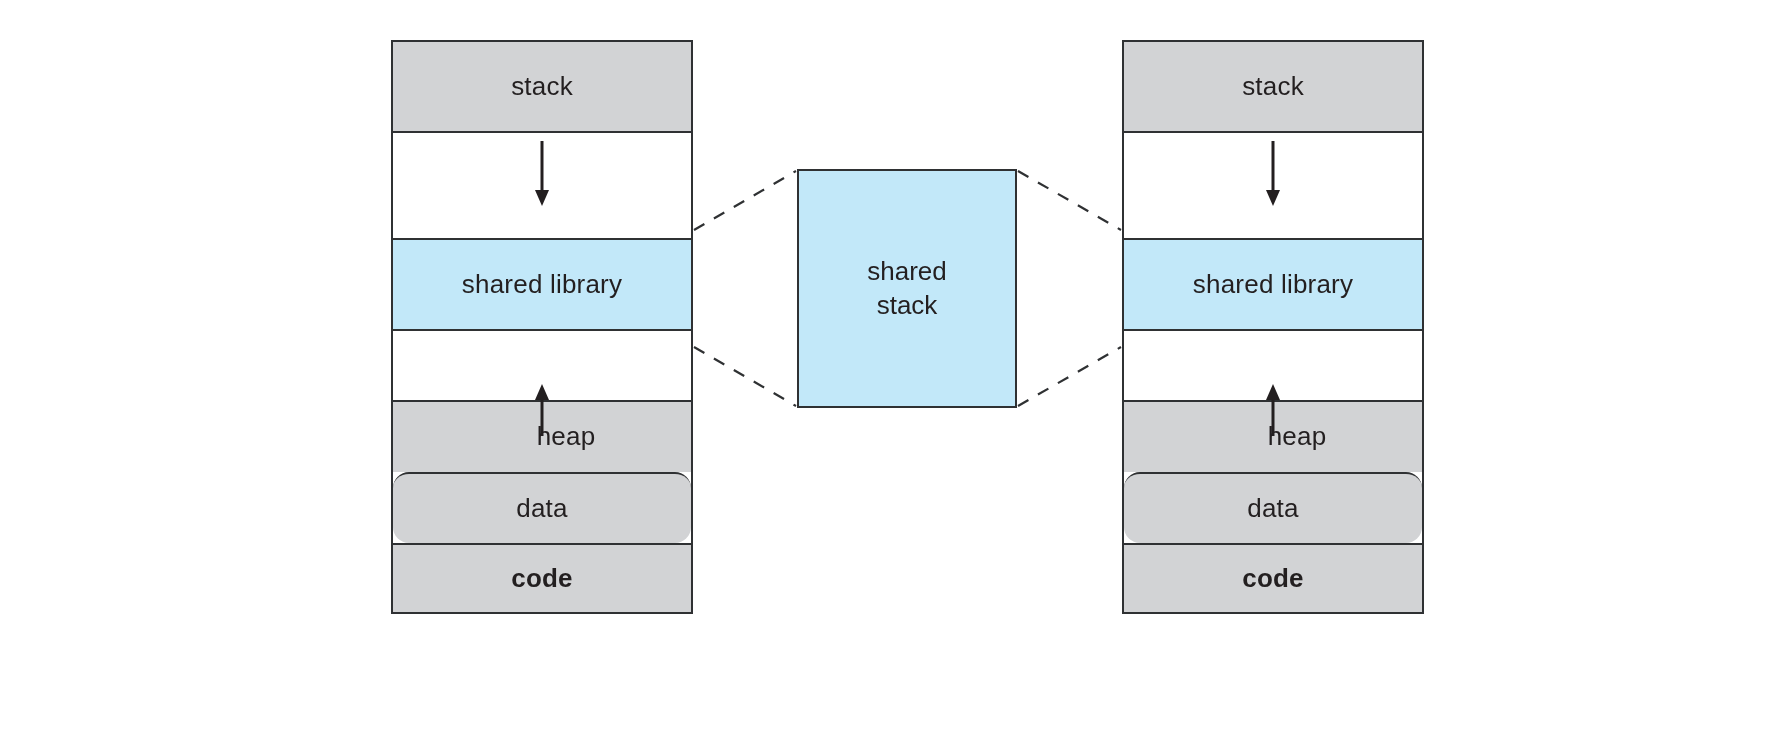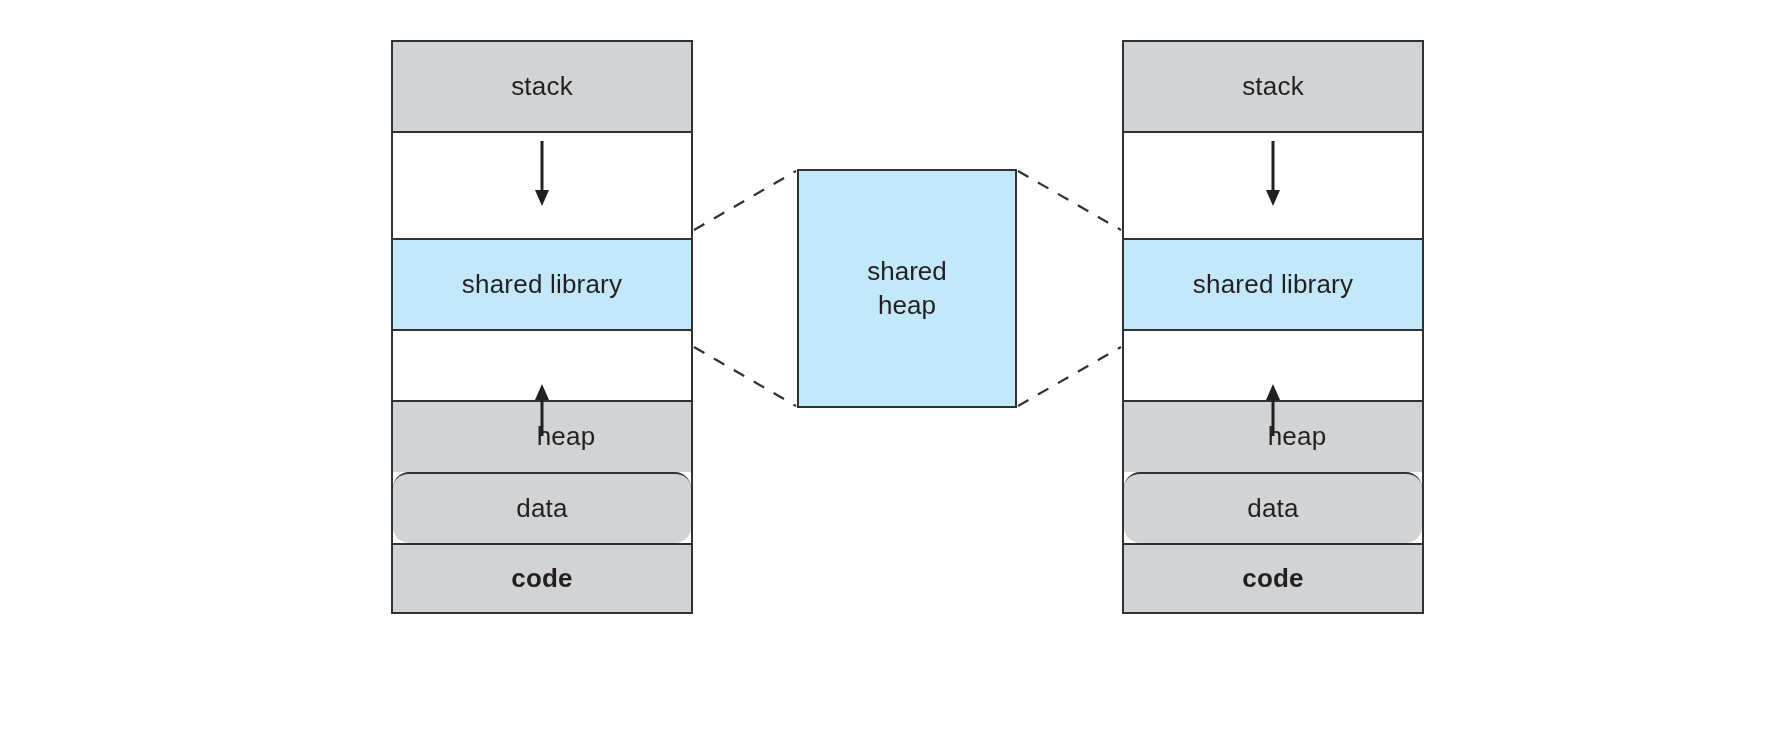--- a/index.html
+++ b/index.html
@@ -130,21 +130,21 @@
     <div class="seg gray h-data">
       <span>data</span>
     </div>
     <div class="seg gray h-code">
       <span>code</span>
     </div>
   </div>
 
   <div class="shared-box">
     <span class="lbl">shared
-heap</span>
+stack</span>
   </div>
 
   <svg class="overlay" viewBox="0 0 1790 732" xmlns="http://www.w3.org/2000/svg">
 
     <line class="dash" x1="694" y1="230" x2="796" y2="171"></line>
     <line class="dash" x1="694" y1="347" x2="796" y2="406"></line>
     <line class="dash" x1="1018" y1="171" x2="1121" y2="230"></line>
     <line class="dash" x1="1018" y1="406" x2="1121" y2="347"></line>
 
     <g class="arrow">

